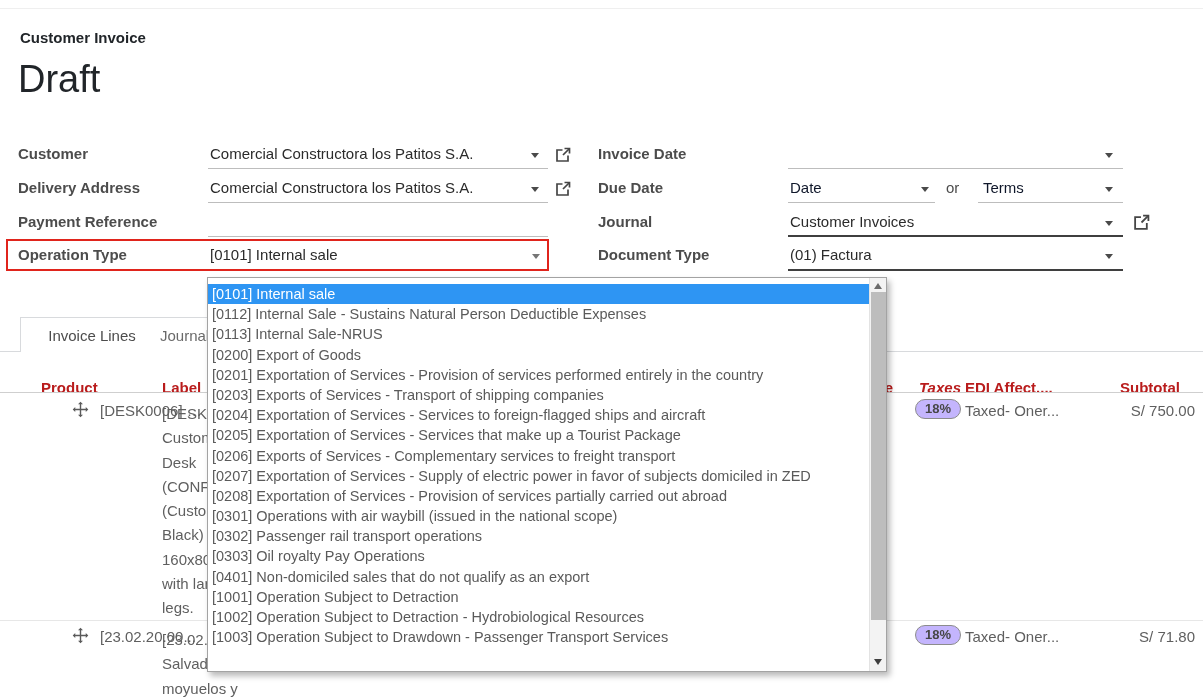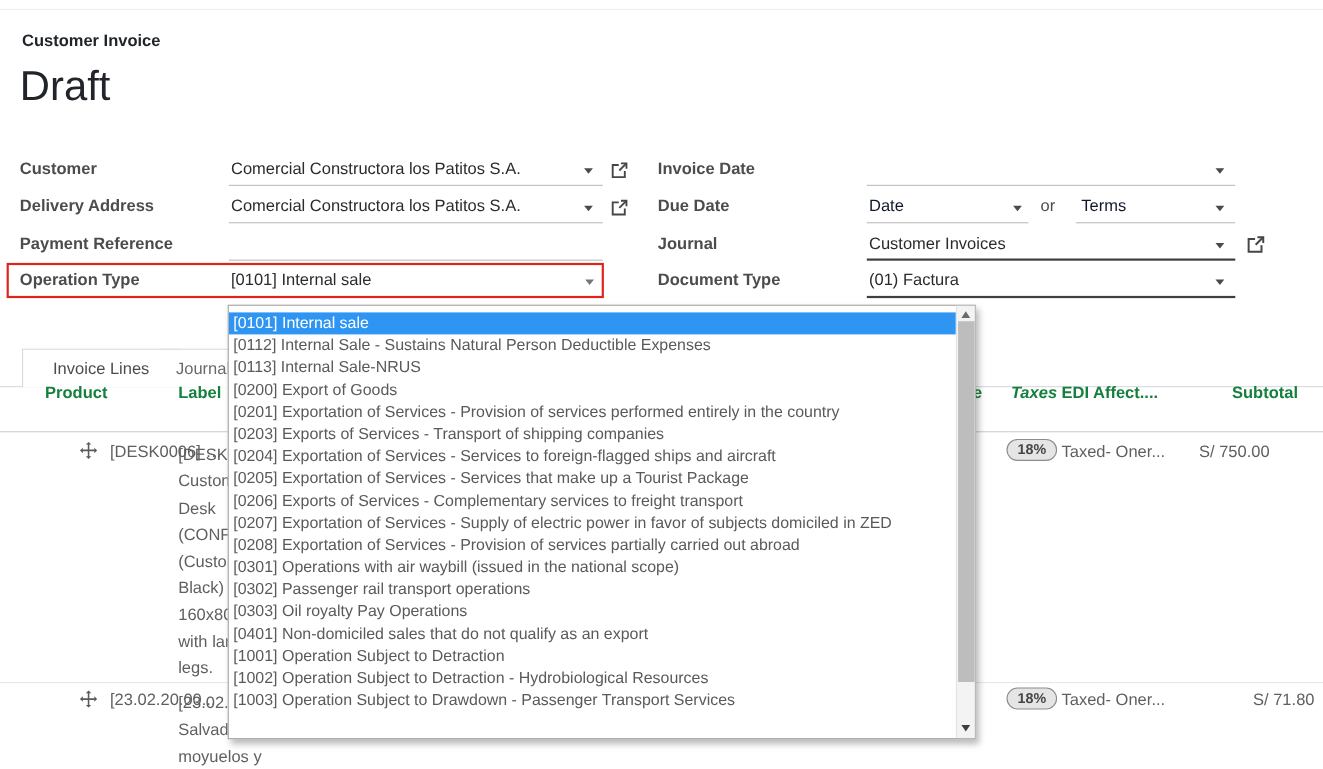--- a/index.html
+++ b/index.html
@@ -23,29 +23,29 @@
 
   .red-box { position:absolute; left:6px; top:239px; width:543px; height:32px;
              border:2px solid #e0241c; z-index:5; }
 
   .tab { position:absolute; top:317px; height:35px; background:#fff;
          border:1px solid #d8dadd; border-bottom:none;
          display:flex; align-items:center; justify-content:center;
          font-size:15px; color:#4c4c4c; }
   .tabline { position:absolute; left:0; top:351px; width:1203px; height:1px; background:#d8dadd; }
 
-  .th { position:absolute; top:349px; font-size:15px; font-weight:700; color:#15803d; white-space:nowrap; }
+  .th { position:absolute; top:379px; font-size:15px; font-weight:700; color:#b91c1c; white-space:nowrap; }
   .headline { position:absolute; left:0; top:392px; width:1203px; height:1px; background:#cfcfcf; }
   .rowsep { position:absolute; left:0; top:620px; width:1203px; height:1px; background:#e7e7e7; }
 
   .cell { position:absolute; font-size:15px; color:#5f5f5f; white-space:nowrap; }
   .label-lines div { line-height:24.3px; white-space:nowrap; font-size:15px; color:#5f5f5f; }
   .pill { position:absolute; display:inline-block; padding:1px 9px 2px 9px;
           border:1px solid #8c8c8c; border-radius:11px;
-          font-size:13px; font-weight:700; color:#474747; background:#e5e5e5; }
+          font-size:13px; font-weight:700; color:#474747; background:#c4b5fd; }
 
   .dropdown { position:absolute; left:207px; top:277px; width:680px; height:395px;
               background:#fff; border:1px solid #a3a3a3; z-index:10;
               box-shadow:3px 4px 6px rgba(0,0,0,.28); }
   .dd-list { position:absolute; left:0; top:0; right:17px; bottom:0; padding:6px 0 0 4px; overflow:hidden; }
   .dd-item { height:20.2px; line-height:20.2px; font-size:14.5px; color:#5a5a5a; white-space:nowrap; }
   .dd-item.selected { background:#2e95f3; color:#fff; margin-left:-4px; padding-left:4px; }
   .dd-scroll { position:absolute; right:0; top:0; width:17px; height:100%;
                background:#f3f3f3; border-left:1px solid #e3e3e3; }
   .dd-thumb { position:absolute; left:1px; top:14px; width:15px; height:328px; background:#bdbdbd; }
@@ -154,21 +154,21 @@
     <div>Desk</div>
     <div>(CONFIG)</div>
     <div>(Custom,</div>
     <div>Black)</div>
     <div>160x80cm</div>
     <div>with large</div>
     <div>legs.</div>
   </div>
   <div class="pill" style="left:915px; top:399px;">18%</div>
   <div class="cell" style="left:965px; top:402px;">Taxed- Oner...</div>
-  <div class="cell" style="left:1090px; top:402px; width:105px; text-align:left;">S/ 750.00</div>
+  <div class="cell" style="left:1090px; top:402px; width:105px; text-align:right;">S/ 750.00</div>
 
   <div class="rowsep"></div>
 
   <div class="abs" style="left:72px; top:627px;">
     <svg width="17" height="17" viewBox="0 0 24 24">
         <path d="M12 1 L15.5 4.5 H13 V10.9 H19.4 V8.5 L23 12 L19.4 15.5 V13.1 H13 V19.5 H15.5 L12 23 L8.5 19.5 H11 V13.1 H4.6 V15.5 L1 12 L4.6 8.5 V10.9 H11 V4.5 H8.5 Z" fill="#5a5a5a"></path>
       </svg>
   </div>
   <div class="cell" style="left:100px; top:628px;">[23.02.20.00...</div>
   <div class="label-lines abs" style="left:162px; top:628px;">

